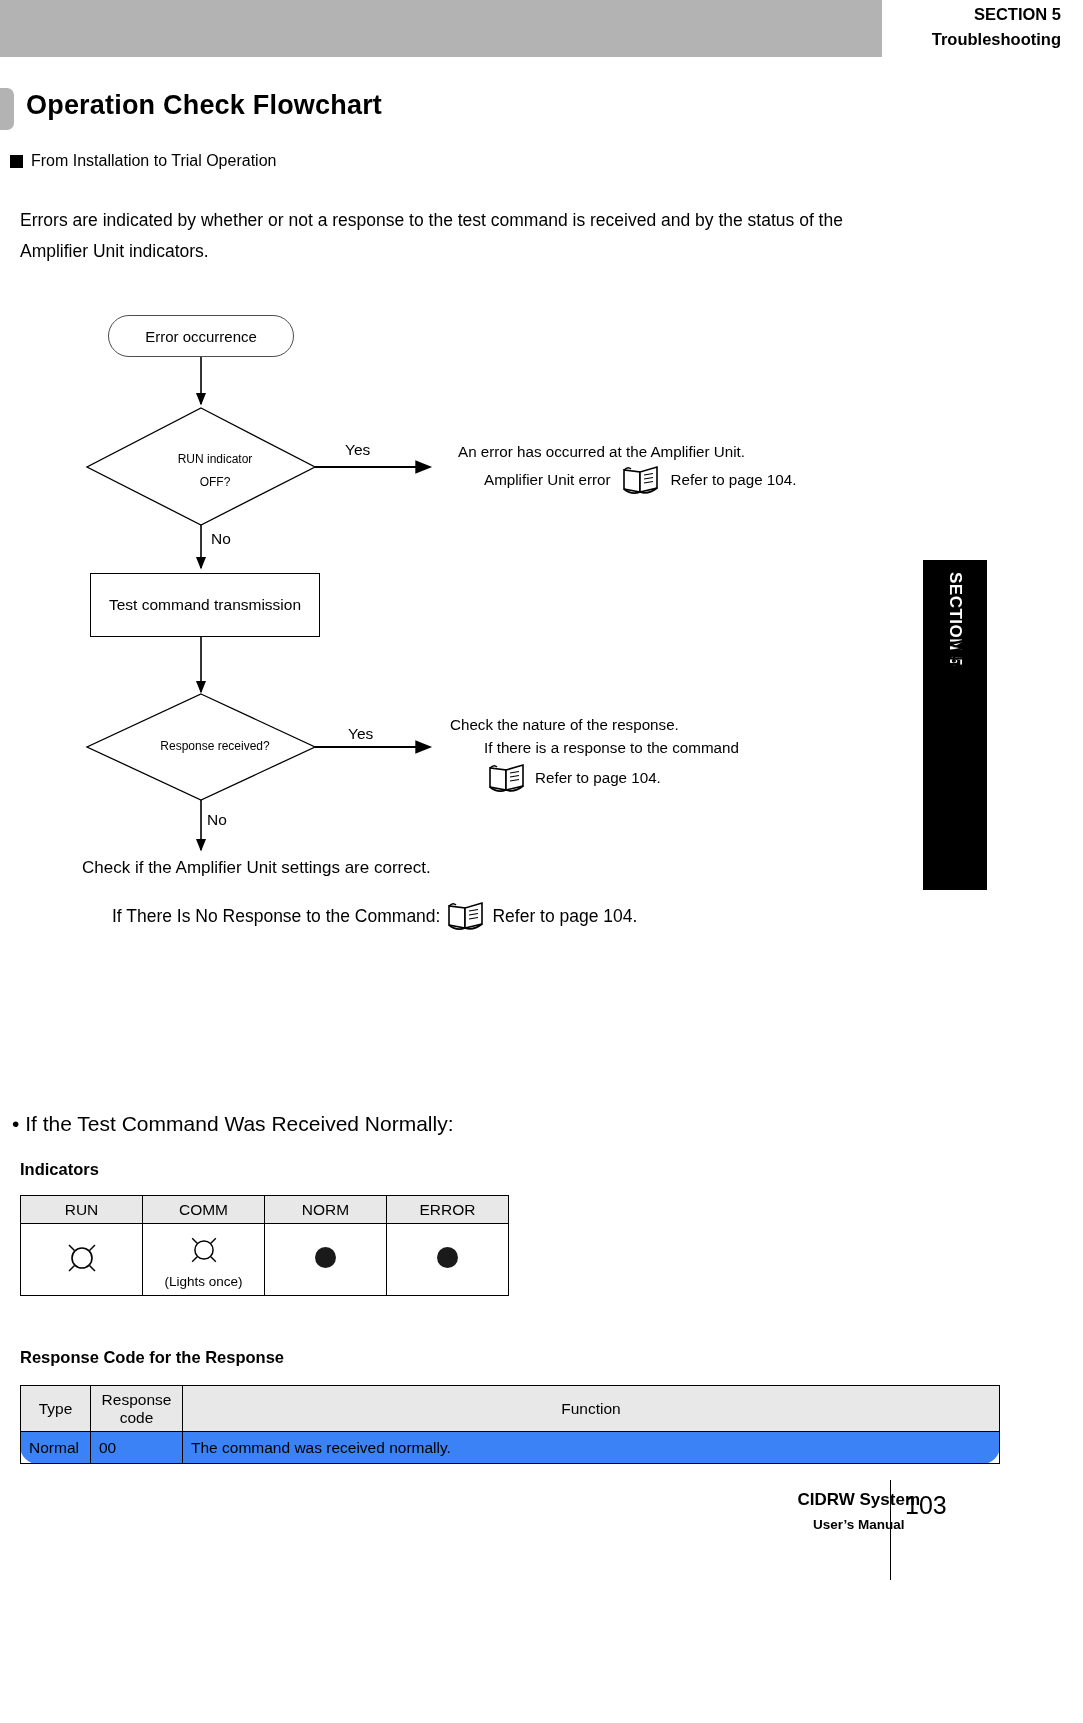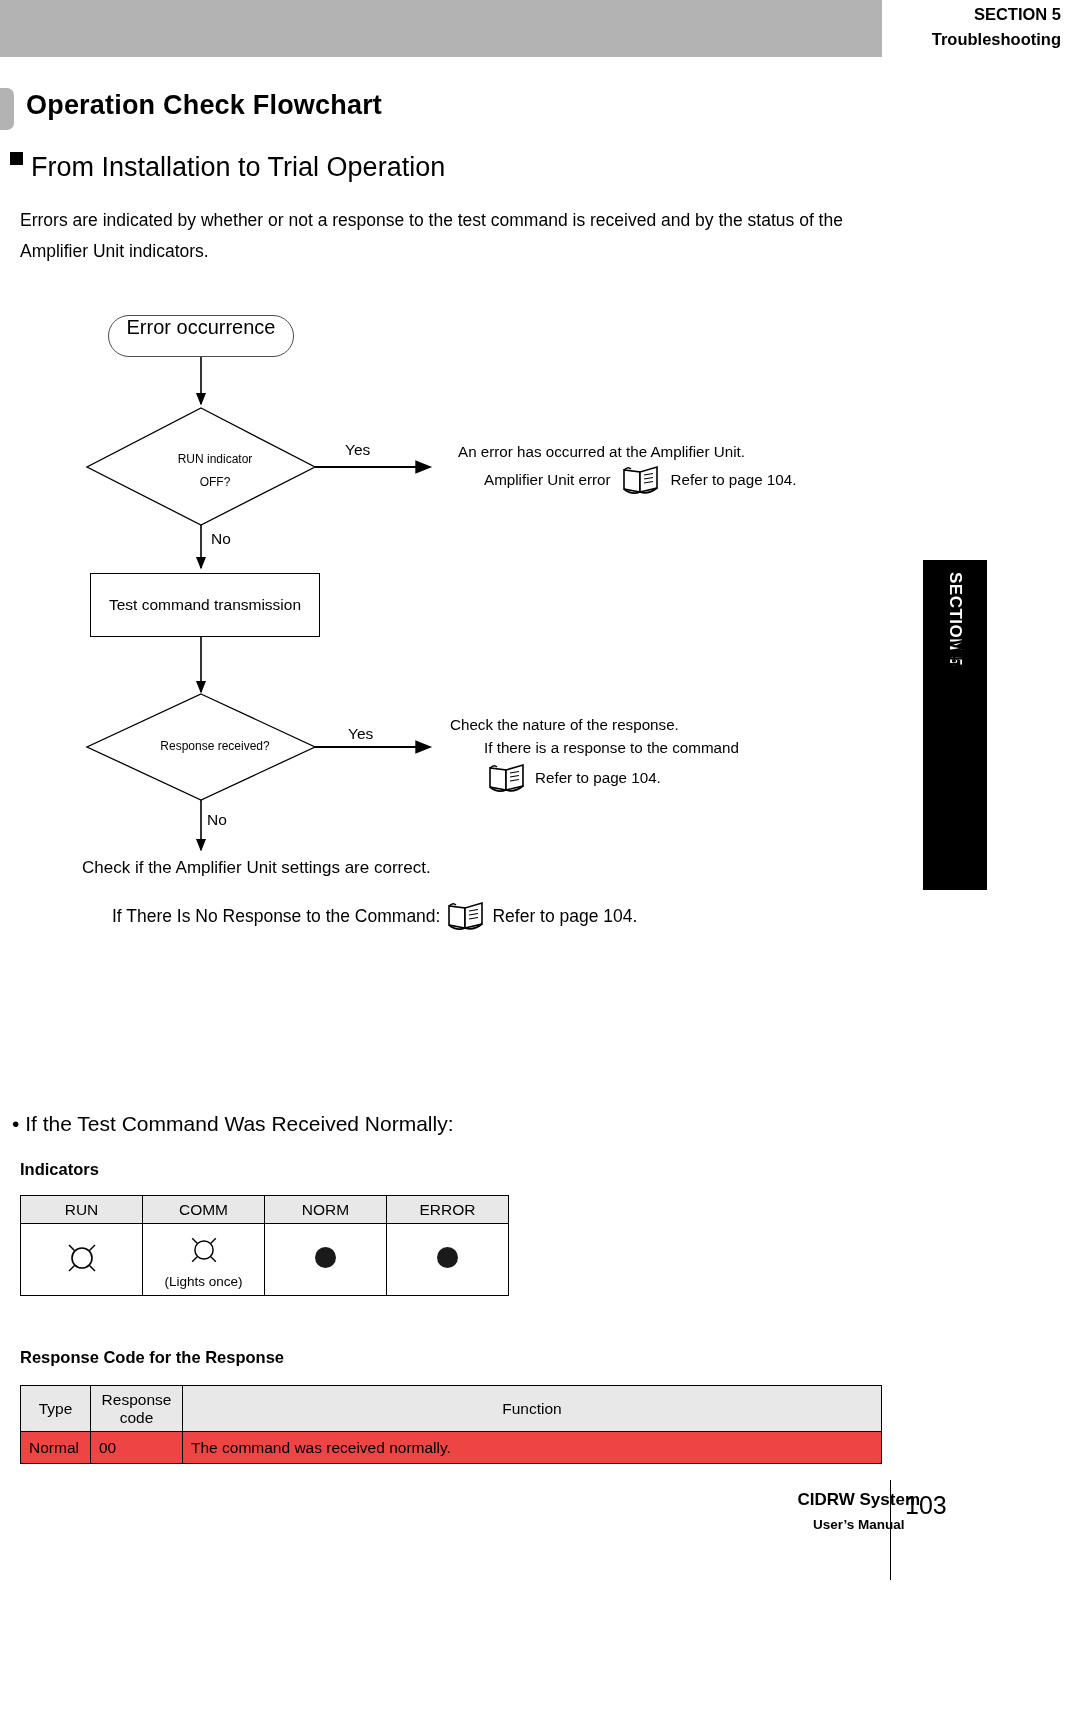--- a/index.html
+++ b/index.html
@@ -67,23 +67,23 @@
   .page-title {
     position: absolute;
     left: 26px; top: 90px;
     font-size: 27px;
     font-weight: bold;
     letter-spacing: 0.2px;
   }
   .subhead {
     position: absolute;
     left: 10px; top: 152px;
-    font-size: 27px;
+    font-size: 16px;
     display: flex;
-    align-items: flex-start;
+    align-items: center;
     gap: 8px;
   }
   .sq-bullet {
     display: inline-block;
     width: 13px; height: 13px;
     background: #000;
   }
 
   .intro {
     position: absolute;
@@ -95,22 +95,22 @@
 
   
   .flow { position: absolute; left: 0; top: 0; width: 1083px; height: 1723px; pointer-events: none; }
 
   .node-start {
     position: absolute;
     left: 108px; top: 315px;
     width: 186px; height: 42px;
     border: 1.3px solid #4d4d4d;
     border-radius: 21px;
-    display: flex; align-items: flex-start; justify-content: center;
-    font-size: 20px;
+    display: flex; align-items: center; justify-content: center;
+    font-size: 15px;
     background: #fff;
   }
   .node-process {
     position: absolute;
     left: 90px; top: 573px;
     width: 230px; height: 64px;
     border: 1.3px solid #000;
     display: flex; align-items: center; justify-content: center;
     font-size: 15.5px;
     background: #fff;
@@ -209,22 +209,23 @@
     display: inline-block;
     width: 21px; height: 21px;
     border-radius: 50%;
     background: #1a1a1a;
   }
 
   table.resp {
     position: absolute;
     left: 20px; top: 1385px;
     border-collapse: collapse;
-    width: 862px;
-    background: #ef4444;
+    width: 980px;
+    background: #3b82f6;
+    border-radius: 18px;
   }
   table.resp th, table.resp td {
     border: 1.3px solid #000;
     font-size: 15.5px;
     font-weight: normal;
     padding: 4px 8px;
   }
   table.resp thead th { background: #e8e8e8; height: 46px; text-align: center; }
   table.resp .col-type { width: 70px; }
   table.resp .col-code { width: 92px; }

